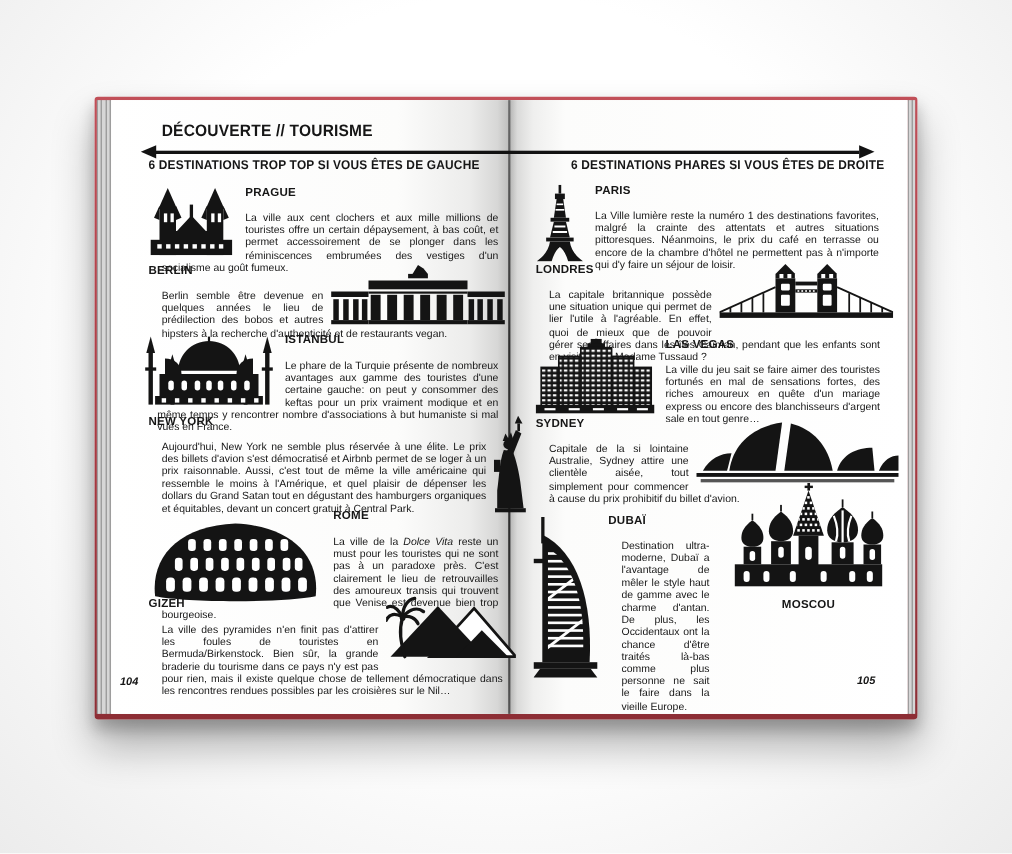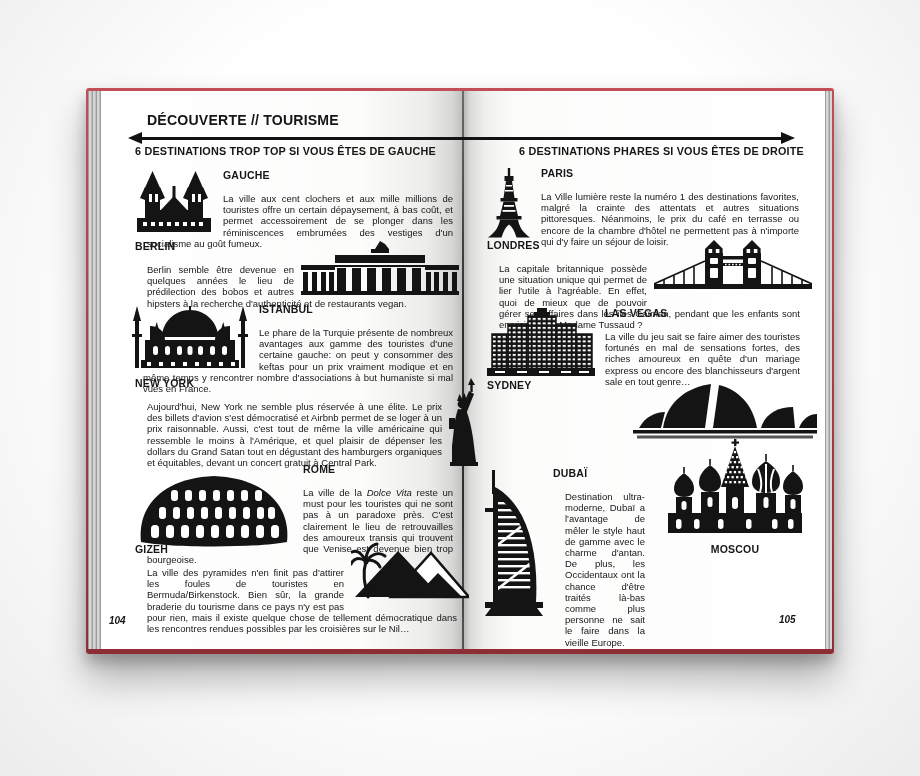--- a/index.html
+++ b/index.html
@@ -84,21 +84,21 @@
             <rect x="8" y="52" width="4" height="4"></rect>
               <rect x="16" y="52" width="4" height="4"></rect>
               <rect x="24" y="52" width="4" height="4"></rect>
               <rect x="32" y="52" width="4" height="4"></rect>
               <rect x="40" y="52" width="4" height="4"></rect>
               <rect x="48" y="52" width="4" height="4"></rect>
               <rect x="56" y="52" width="4" height="4"></rect>
               <rect x="64" y="52" width="4" height="4"></rect>
           </g>
         </svg>
-        <h3 class="city">GAUCHE</h3>
+        <h3 class="city">PRAGUE</h3>
         <p class="body">La ville aux cent clochers et aux mille millions de touristes offre un certain dépaysement, à bas coût, et permet accessoirement de se plonger dans les réminiscences embrumées des vestiges d'un socialisme au goût fumeux.</p>
       </section>
 
       <section class="sec" style="left:34px;top:149px;width:324px;">
         <svg class="icon icon-right" width="158" height="54" viewBox="0 0 158 54">
           <g fill="#141414">
             <polygon points="74,8 79,0 84,3 88,8"></polygon>
               <rect x="70" y="8" width="18" height="4"></rect>
             <rect x="34" y="14" width="90" height="8"></rect>
               <rect x="34" y="24" width="90" height="2"></rect>
@@ -342,20 +342,21 @@
             <path d="M30,48 C34,20 56,7 78,4 L72,48 Z"></path>
             <path d="M80,48 L86,5 C106,10 120,25 124,48 Z"></path>
             <path d="M6,48 C12,37 22,32 32,32 L28,48 Z"></path>
             <path d="M128,48 C132,33 146,27 160,27 L162,48 Z"></path>
             <path d="M166,48 C170,38 177,34 184,34 L184,48 Z"></path>
             <rect x="0" y="50" width="184" height="3.5"></rect>
           </g>
           <rect x="4" y="55.5" width="176" height="3" fill="#555"></rect>
         </svg>
         <h3 class="city">SYDNEY</h3>
+        <p class="body">Capitale de la si lointaine Australie, Sydney attire une clientèle aisée, tout simplement pour commencer à cause du prix prohibitif du billet d'avion.</p>
       </section>
 
       <svg class="sec" style="left:384px;top:379px;" width="62" height="150" viewBox="0 0 62 150">
         <defs>
           <clipPath id="bclip">
               <path d="M13,28 C38,44 47,80 45,126 L13,126 Z"></path>
             </clipPath>
         </defs>
         <g fill="#141414">
           <rect x="7" y="0" width="3" height="24"></rect>

